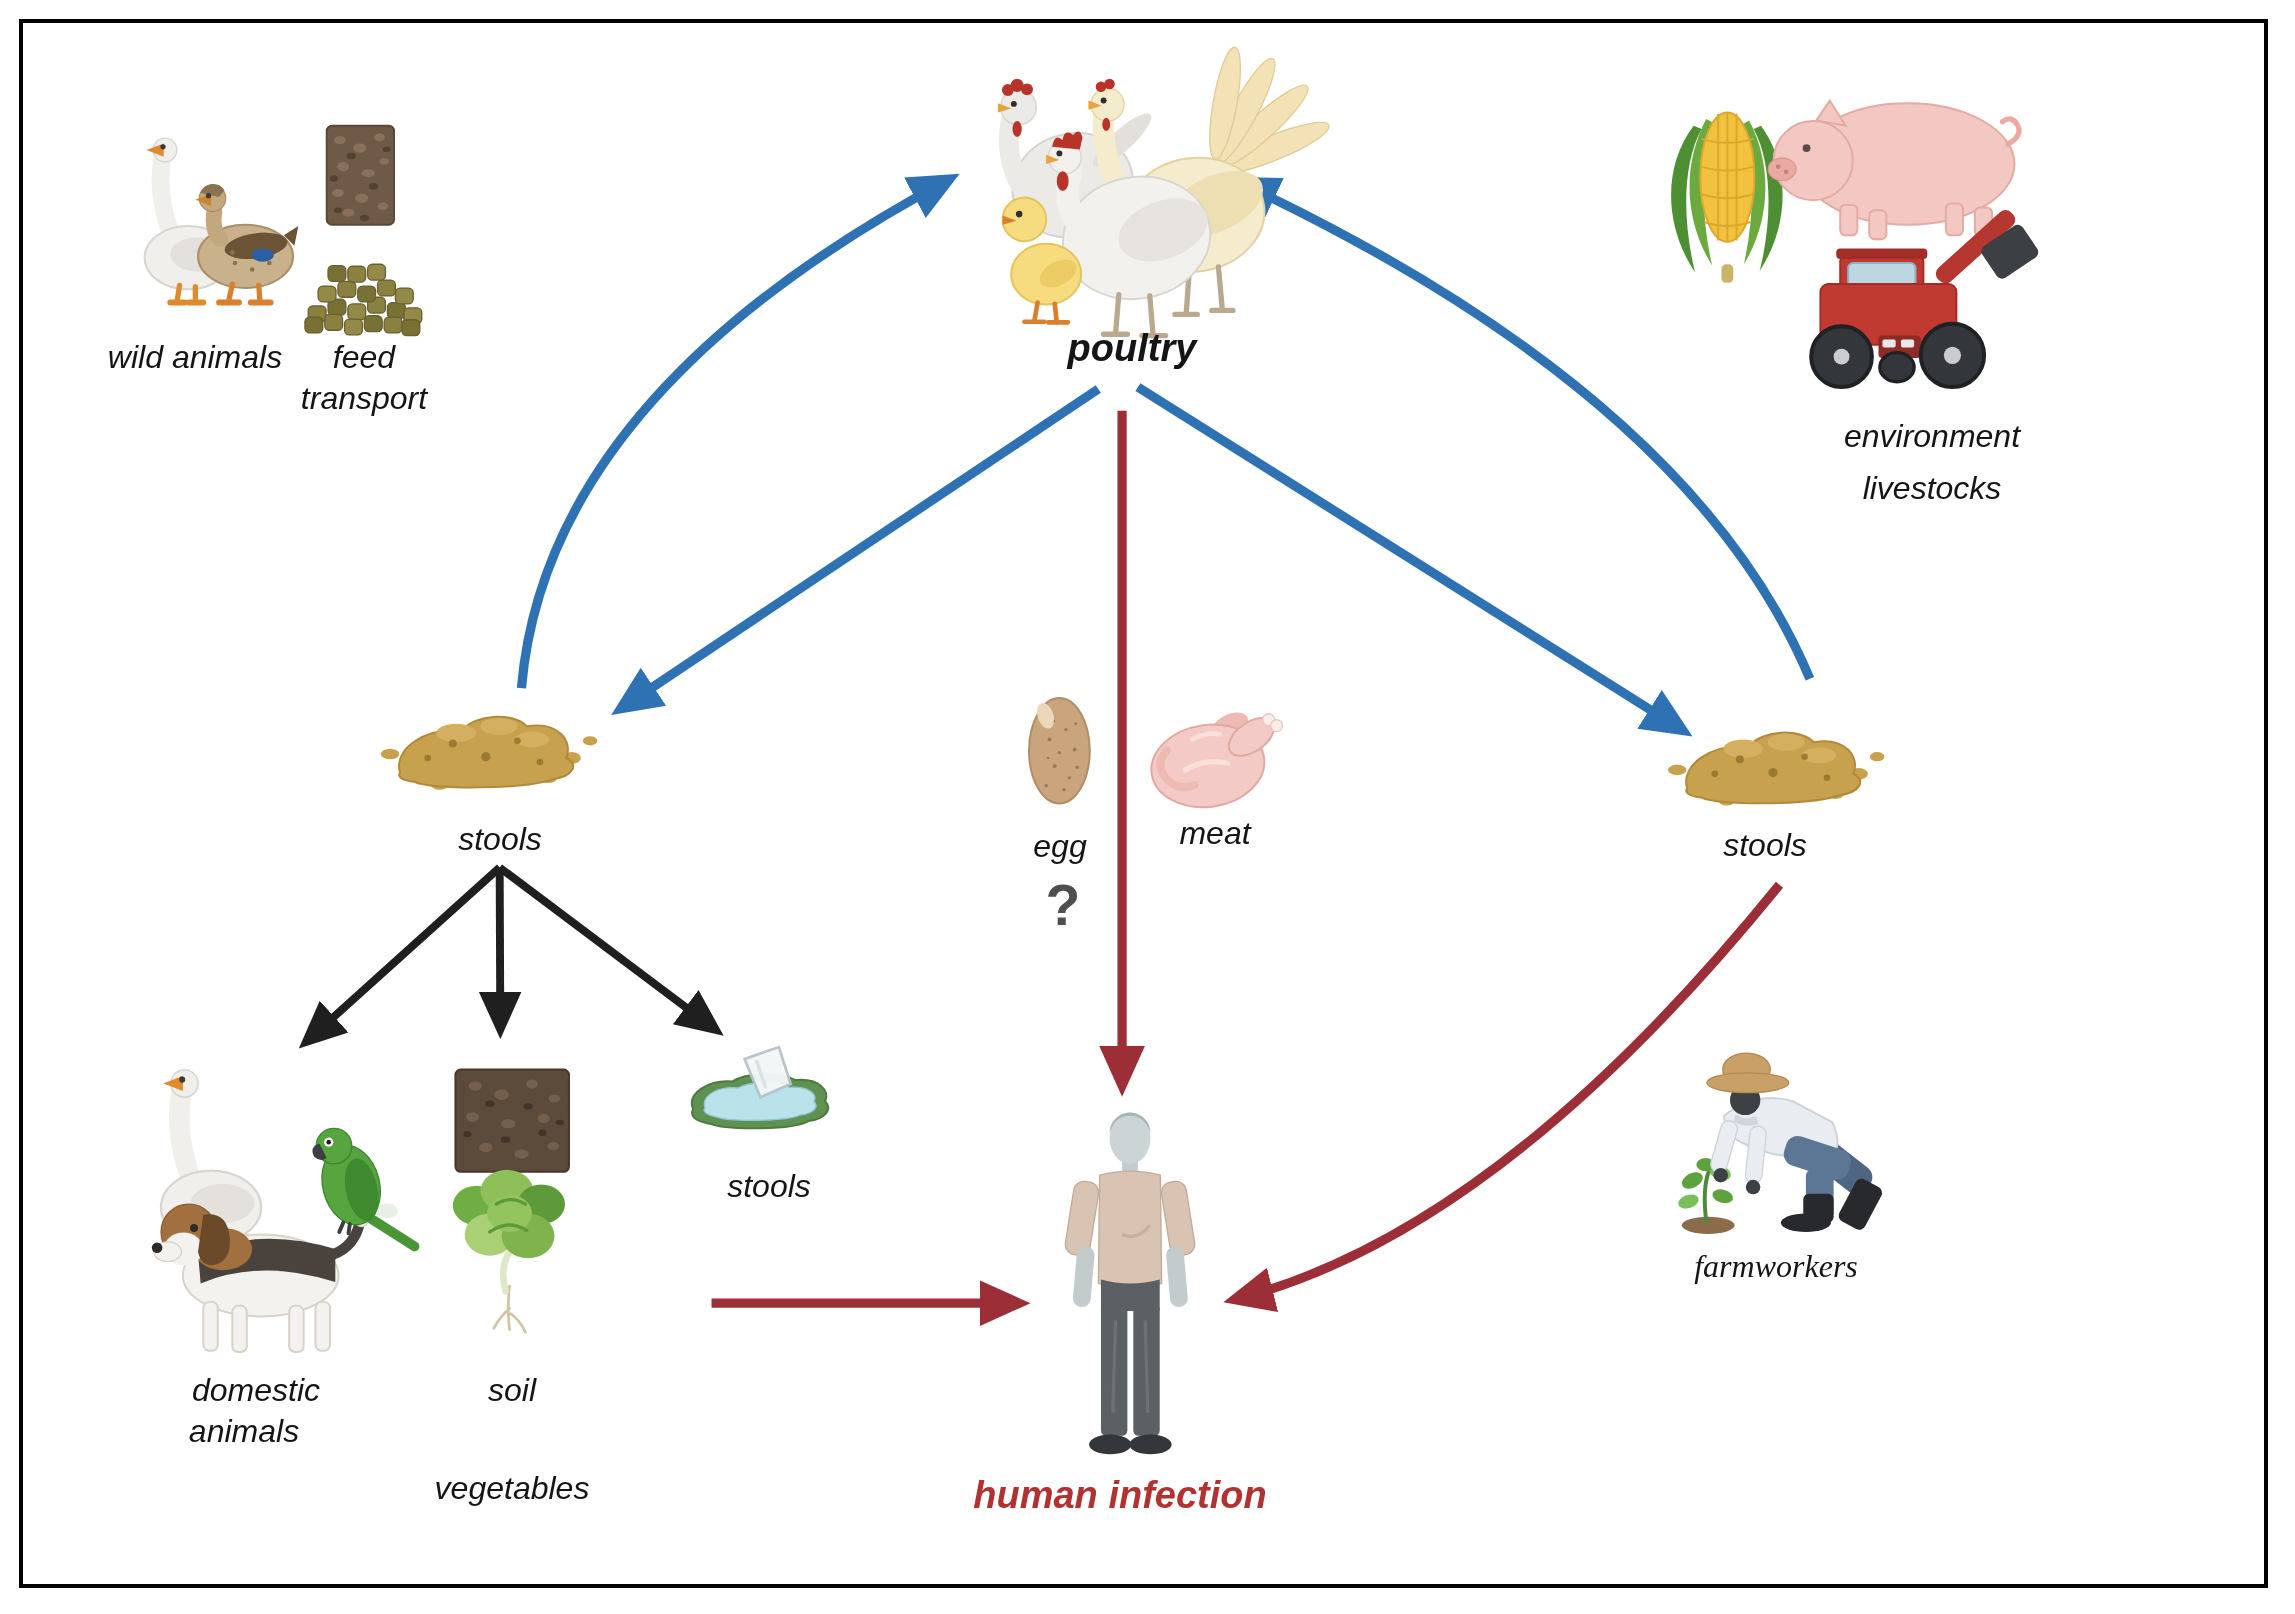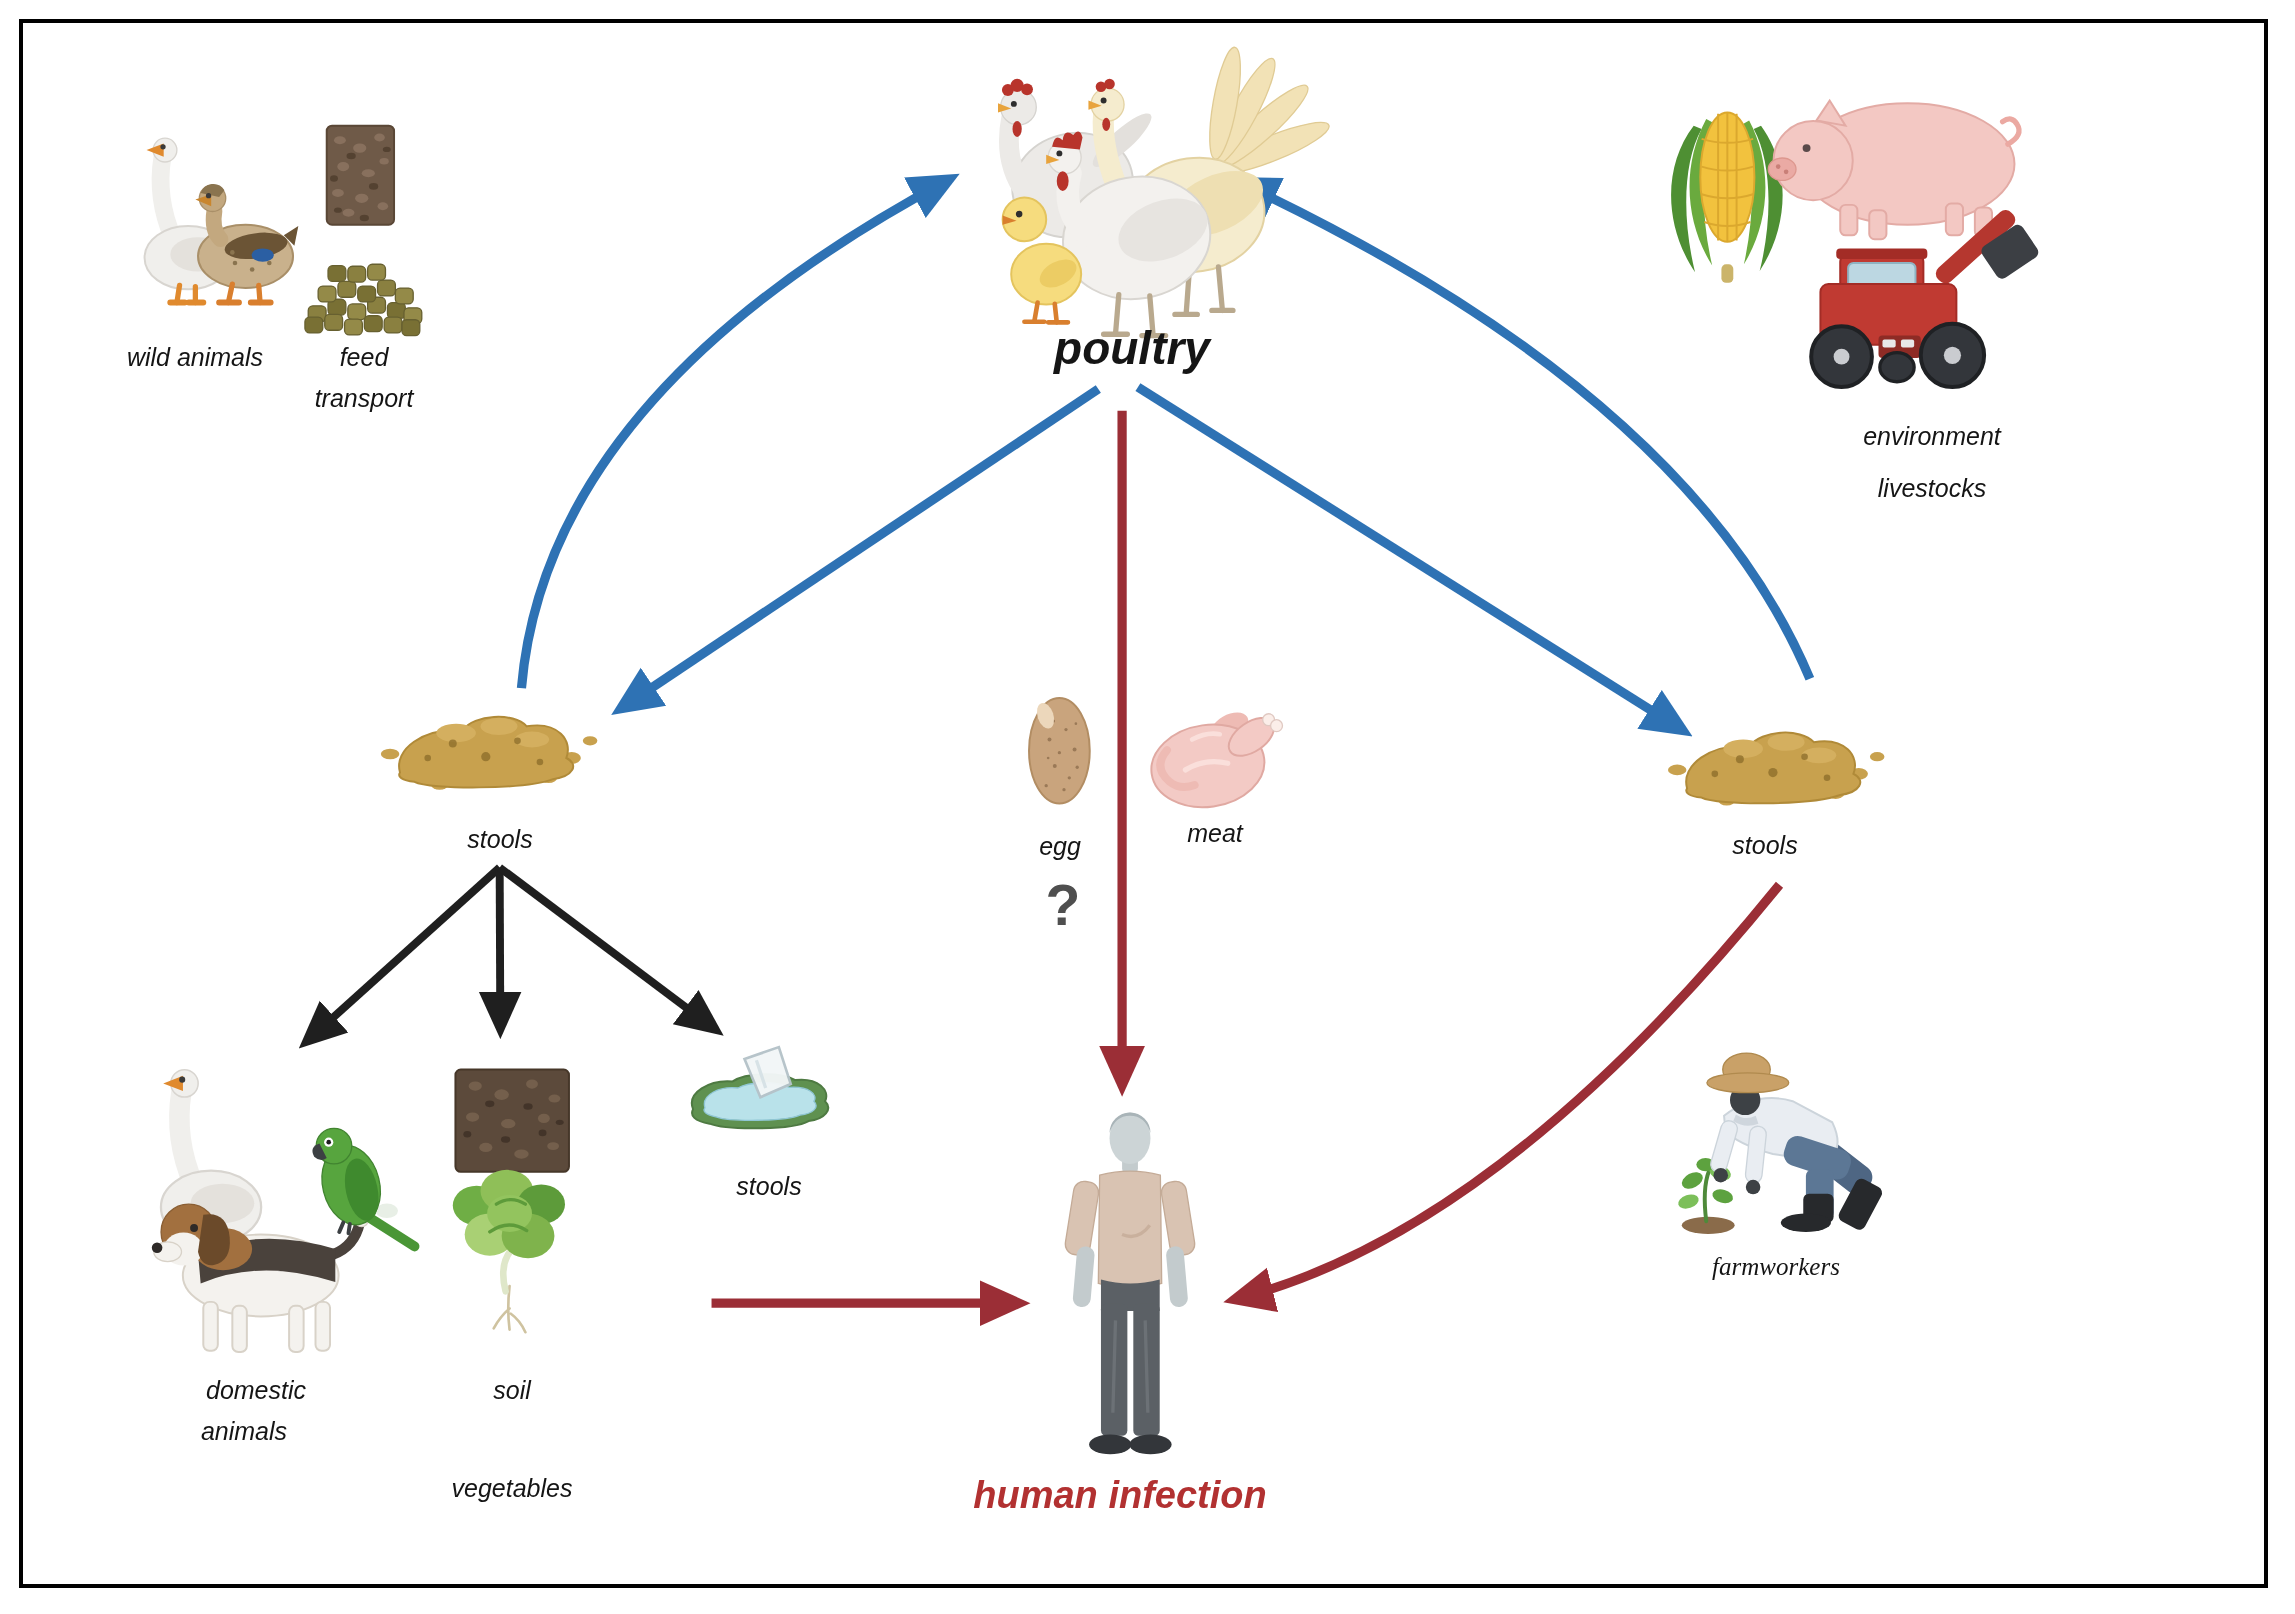--- a/index.html
+++ b/index.html
@@ -1,22 +1,22 @@
 <!DOCTYPE html>
 <html style="font-size:10.6px"><head>
 <meta charset="utf-8">
 <style>
   html,body{margin:0;padding:0;background:#ffffff;}
   body{width:2295px;height:1615px;font-family:"Liberation Sans",sans-serif;}
   #canvas{position:relative;width:2295px;height:1615px;background:#ffffff;overflow:hidden;}
   #frame{position:absolute;left:18.5px;top:18.5px;width:2249px;height:1569px;border:4.6px solid #000;box-sizing:border-box;}
   svg.layer{position:absolute;left:0;top:0;width:2295px;height:1615px;}
-  .lbl{position:absolute;transform:translate(-50%,-50%);font-style:italic;font-size:25px;
+  .lbl{position:absolute;transform:translate(-50%,-50%);font-style:italic;font-size:32px;
        color:#151515;white-space:nowrap;line-height:1;}
-  .lbl.b{font-weight:700;font-size:46px;}
+  .lbl.b{font-weight:700;font-size:38px;}
   .lbl.red{color:#b23131;font-weight:700;font-size:38px;text-align:center;}
   .lbl.qmark{font-style:normal;font-weight:700;font-size:57px;color:#4f4f4f;}
 </style>
 </head>
 <body>
 
 <div id="canvas">
 
   <svg class="layer" viewBox="0 0 3477 2446">
     <defs>

